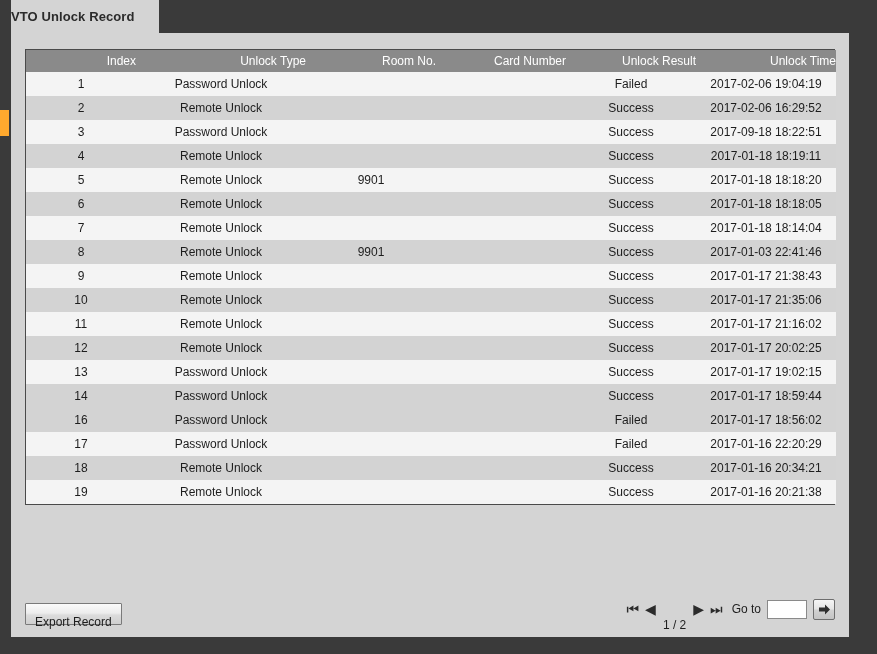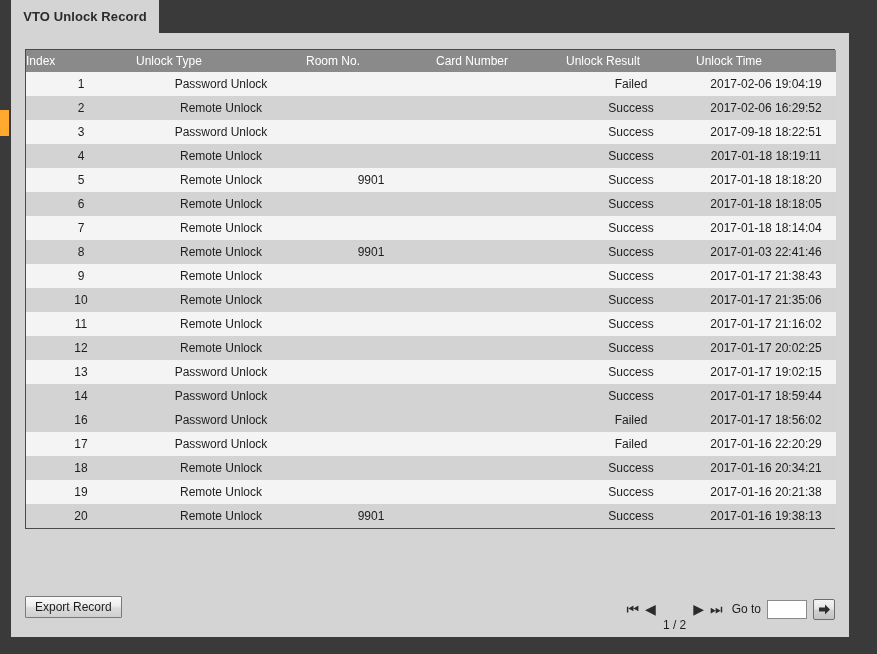--- a/index.html
+++ b/index.html
@@ -24,21 +24,20 @@
     width: 877px; height: 33px;
     background: #3a3a3a;
   }
   .tab {
     position: absolute;
     left: 11px; top: 0;
     width: 148px; height: 33px;
     background: #d4d4d4;
     display: flex;
     align-items: center;
-    justify-content: center;
     box-sizing: border-box;
   }
   .tab-label {
     font-size: 13px;
     font-weight: bold;
     color: #2b2b2b;
     letter-spacing: 0.1px;
     white-space: nowrap;
   }
 
@@ -74,21 +73,21 @@
     table-layout: fixed;
   }
   table.records th {
     background: #8a8a8a;
     color: #ffffff;
     font-size: 12px;
     font-weight: normal;
     height: 22px;
     line-height: 22px;
     padding: 0;
-    text-align: left;
+    text-align: right;
     border: none;
   }
   table.records td {
     font-size: 12px;
     color: #1d1d1d;
     height: 24px;
     line-height: 24px;
     padding: 0;
     text-align: center;
     border: none;
@@ -107,23 +106,23 @@
   .col-time   { width: 140px; }
 
   
   .footer {
     position: absolute;
     left: 14px; top: 562px;
     width: 810px; height: 30px;
   }
   .export-btn {
     position: absolute;
-    left: 0; top: 1px;
+    left: 0; top: 8px;
     height: 22px;
-    padding: 0 9px;
+    padding: 8px 9px;
     font-family: "Liberation Sans", sans-serif;
     font-size: 12px;
     color: #1d1d1d;
     background: linear-gradient(to bottom, #fafafa 0%, #ededed 45%, #dcdcdc 55%, #cfcfcf 100%);
     border: 1px solid #7a7a7a;
     border-radius: 1px;
     box-sizing: border-box;
     cursor: pointer;
     line-height: 20px;
     white-space: nowrap;
@@ -356,28 +355,20 @@
               <td>2017-01-16 20:34:21</td>
             </tr>
             <tr class="odd">
               <td>19</td>
               <td>Remote Unlock</td>
               <td></td>
               <td></td>
               <td>Success</td>
               <td>2017-01-16 20:21:38</td>
             </tr>
-            <tr class="even">
-              <td>20</td>
-              <td>Remote Unlock</td>
-              <td>9901</td>
-              <td></td>
-              <td>Success</td>
-              <td>2017-01-16 19:38:13</td>
-            </tr>
           </tbody>
       </table>
     </div>
 
     <div class="footer">
       <button type="button" class="export-btn">Export Record</button>
 
       <div class="pager">
         <span class="pager-arrow">⏮</span>
         <span class="pager-arrow">◀</span>

